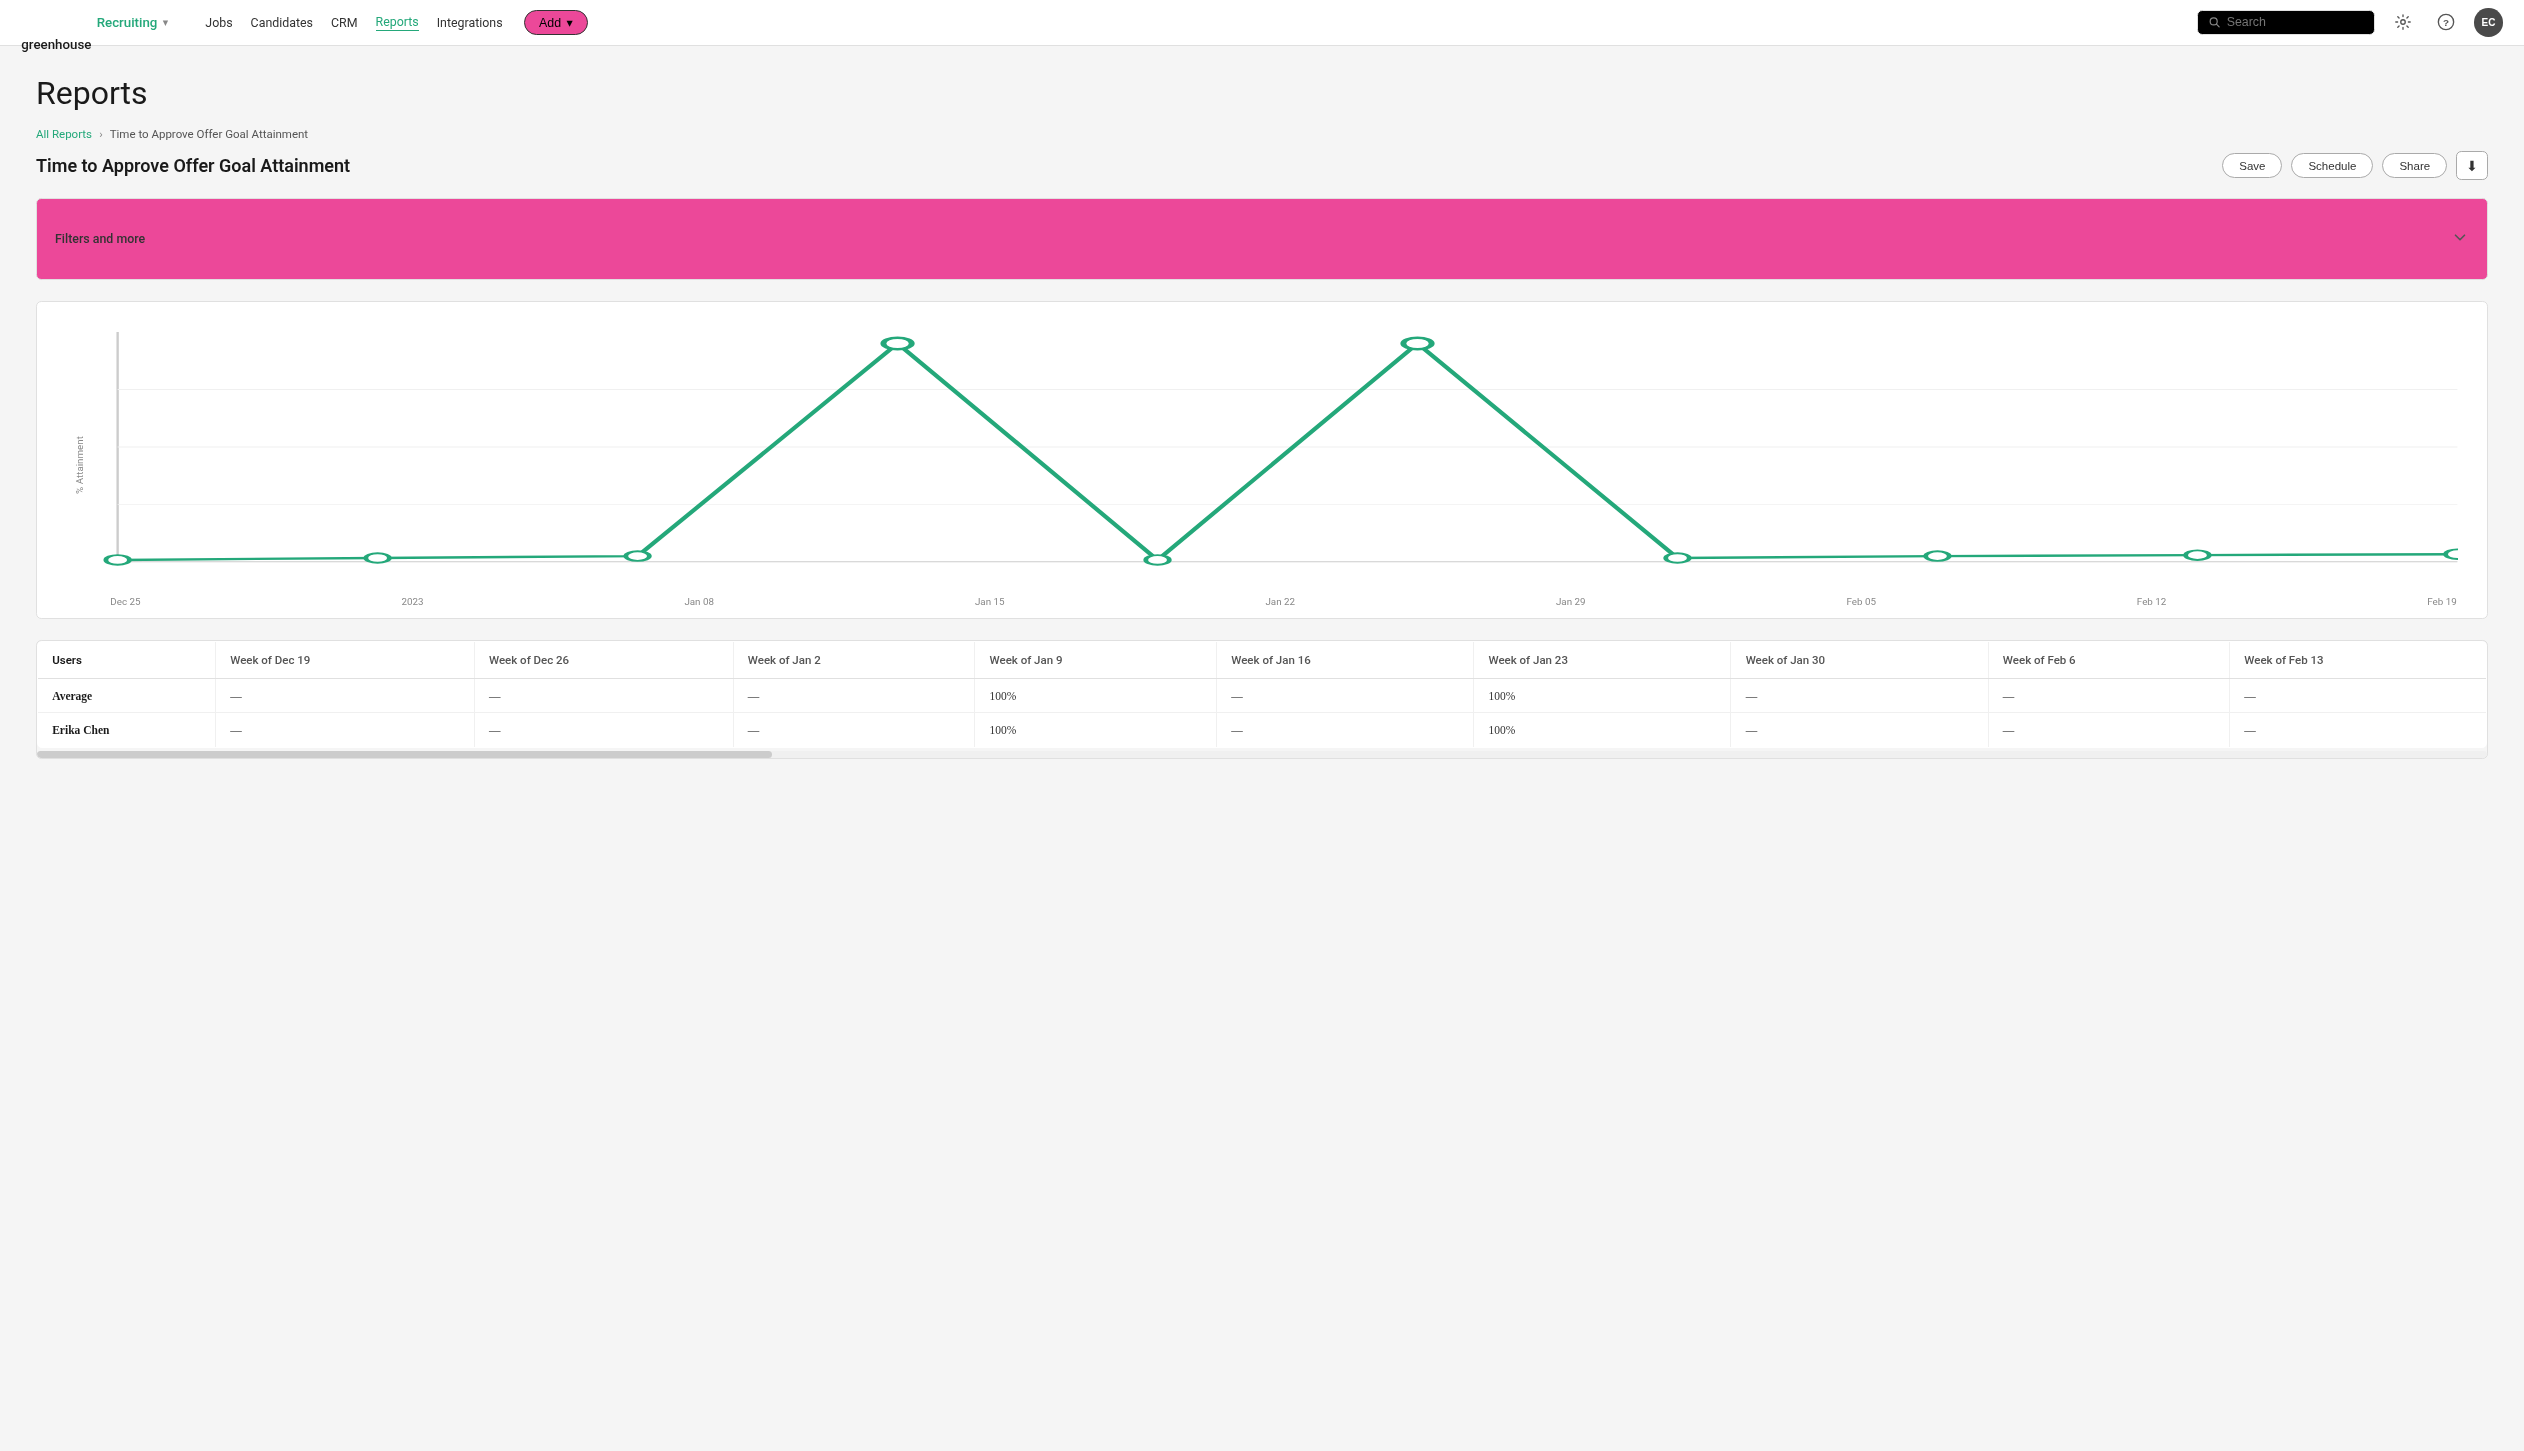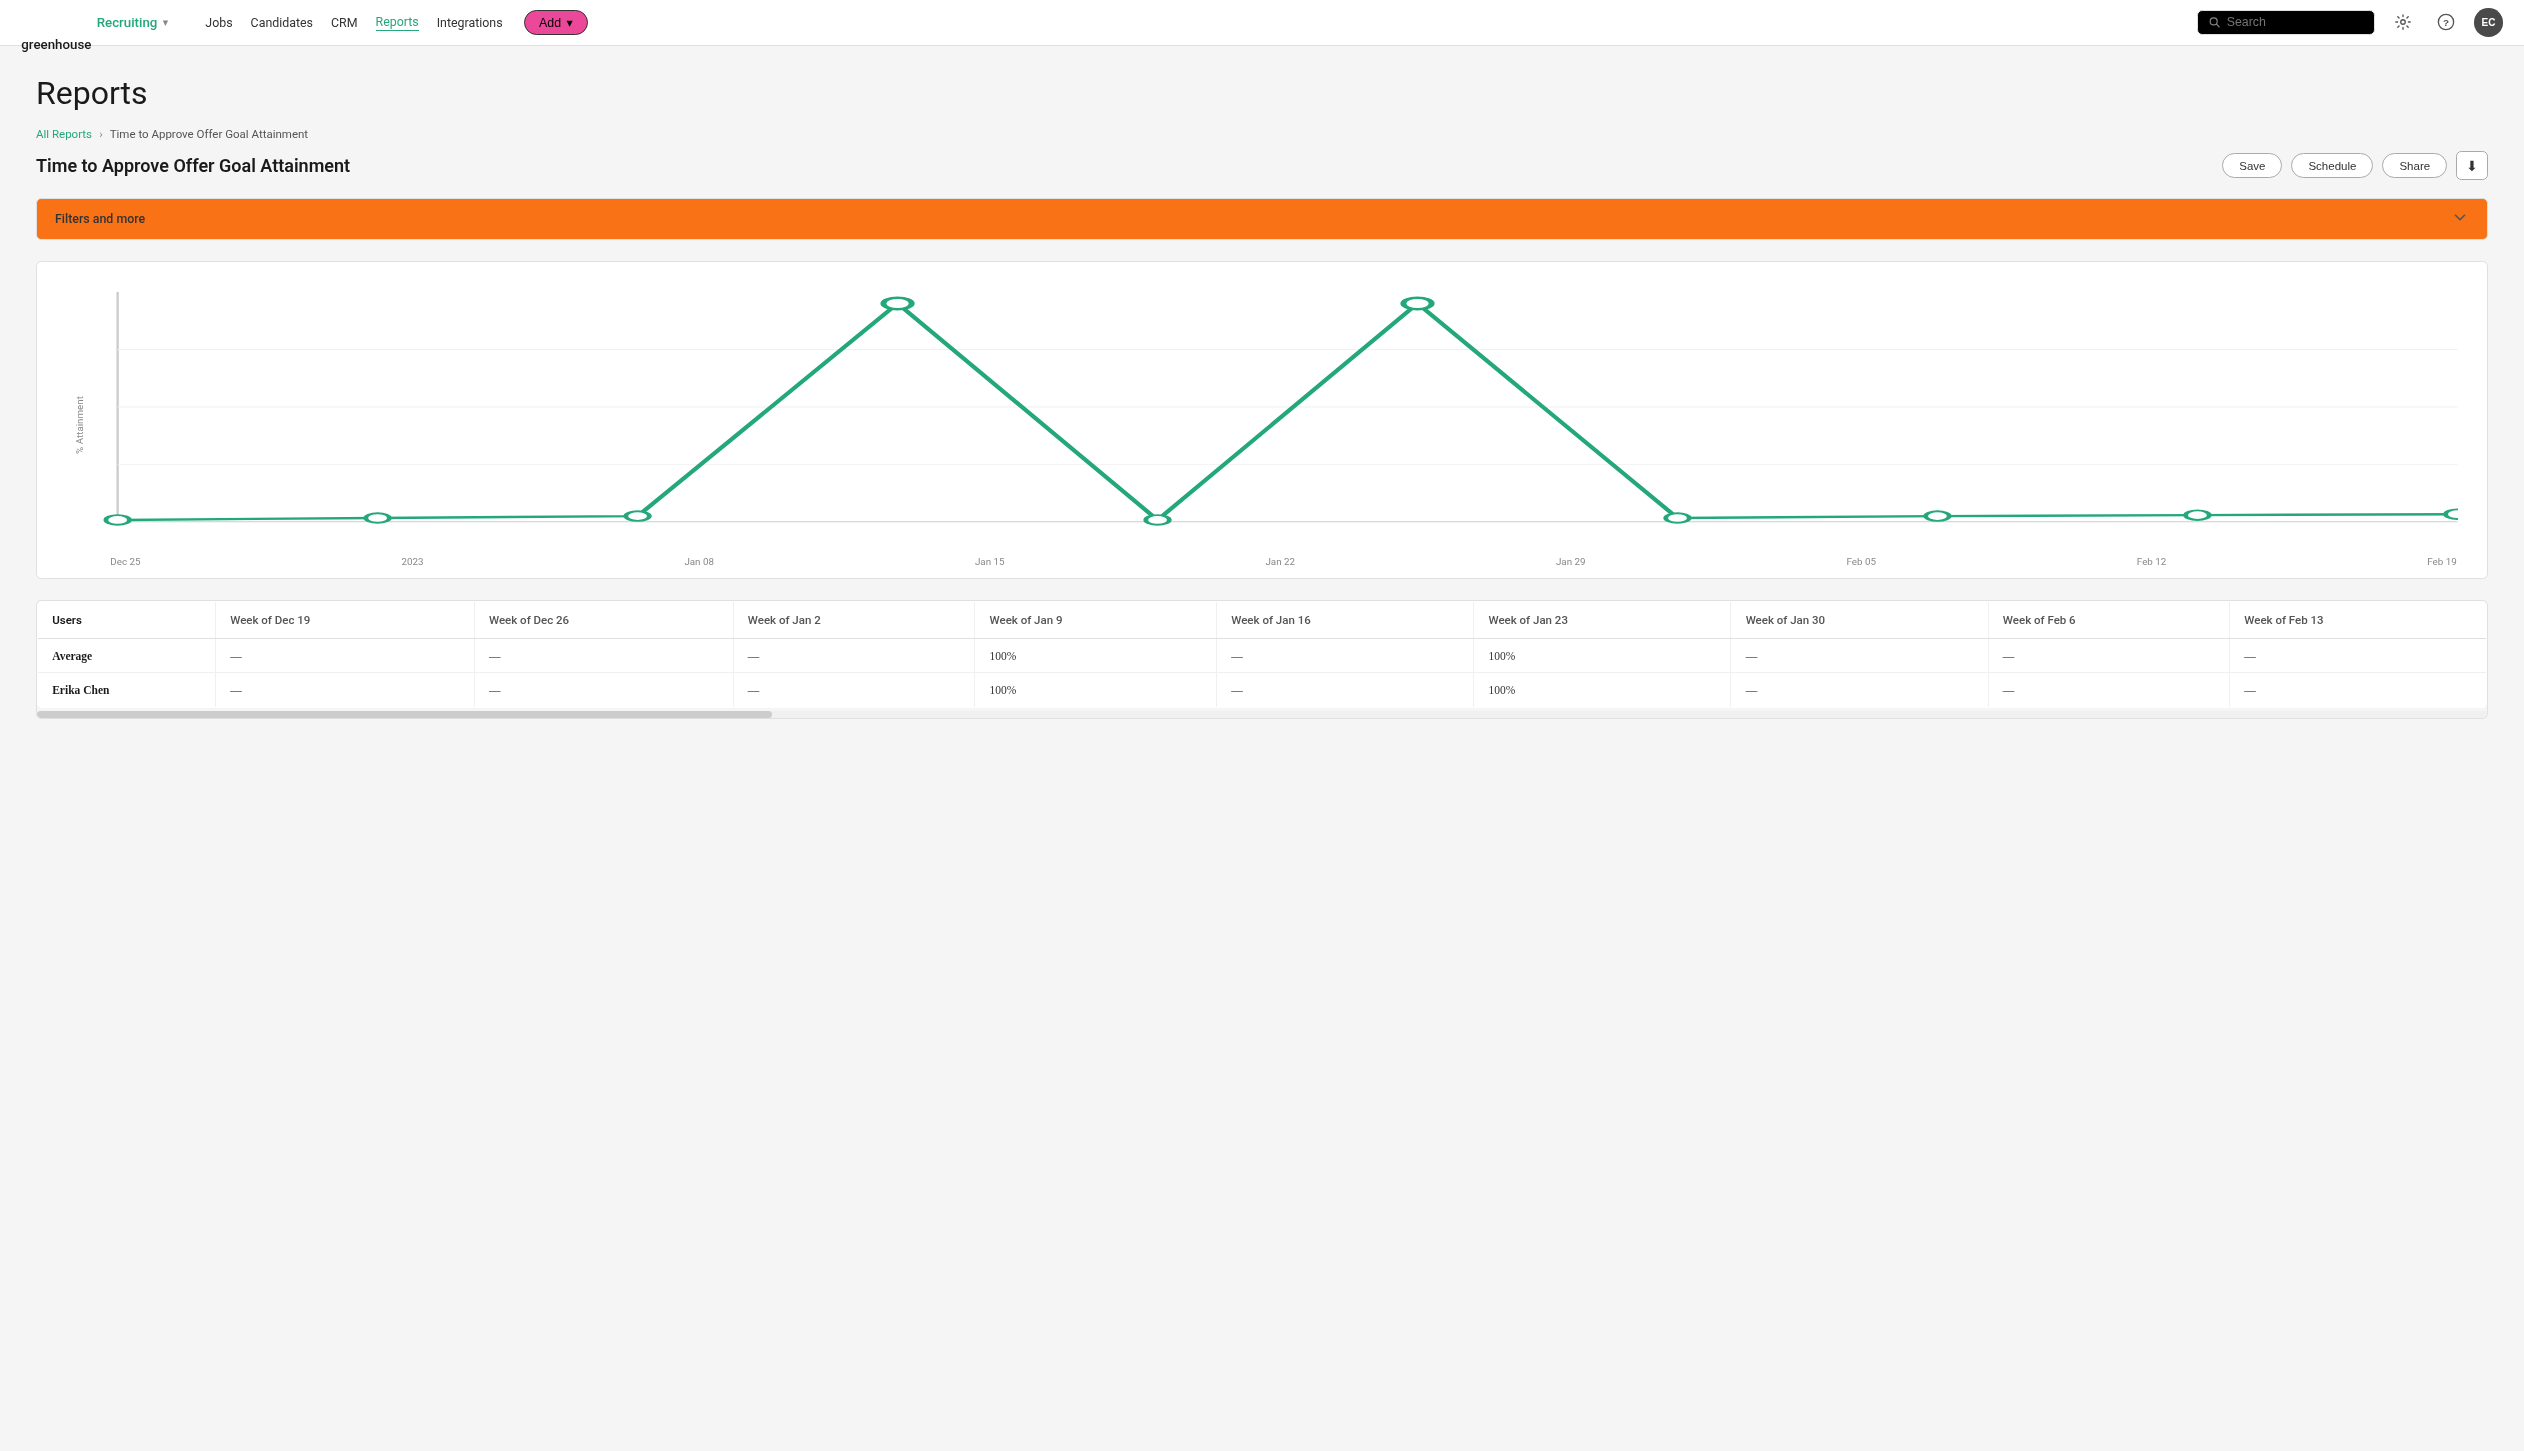--- a/index.html
+++ b/index.html
@@ -118,24 +118,24 @@
       border: 1.3px solid #aaa;
       border-radius: 5.3px;
       padding: 5.3px 9px;
       font-size: 14.2px;
       cursor: pointer;
       color: #333;
     }
 
     
     .filters-bar {
-      background: #f97316;
+      background: #ec4899;
       border: 0.9px solid #e0e0e0;
       border-radius: 5.3px;
-      padding: 9px 18px;
+      padding: 29px 18px;
       display: flex;
       align-items: center;
       justify-content: space-between;
       margin-bottom: 21.3px;
       cursor: pointer;
       gap: 28px;
     }
     .filters-label { font-size: 12.4px; color: #333; font-weight: 500; }
     .filters-chevron { color: #555; font-size: 16px; }
 

